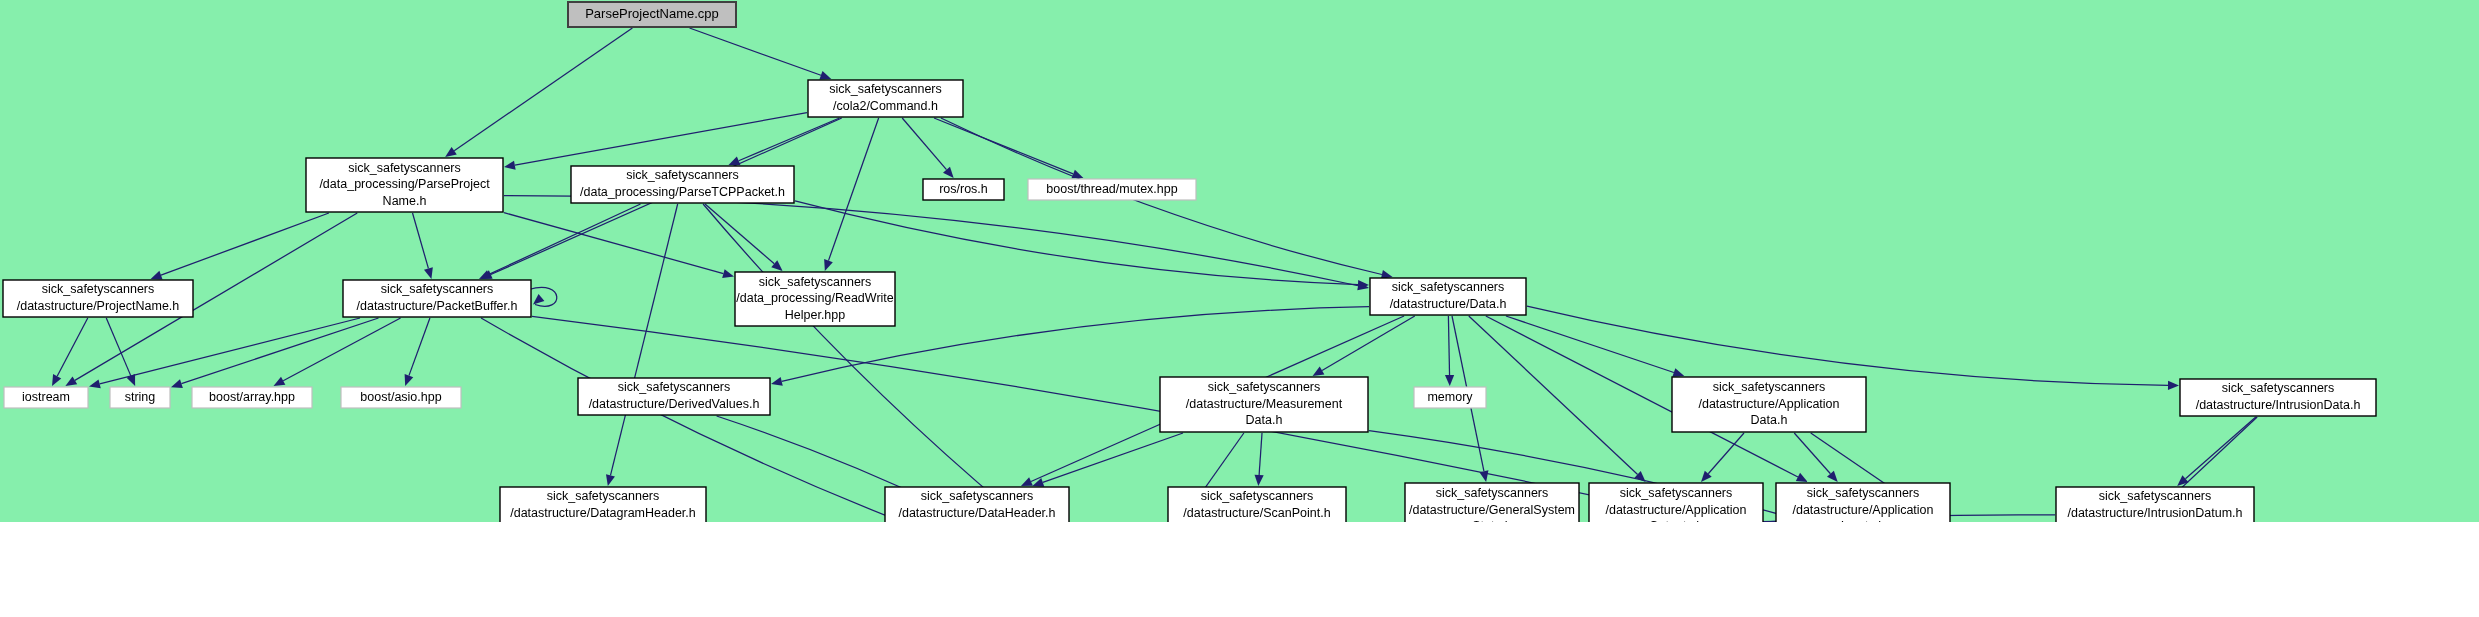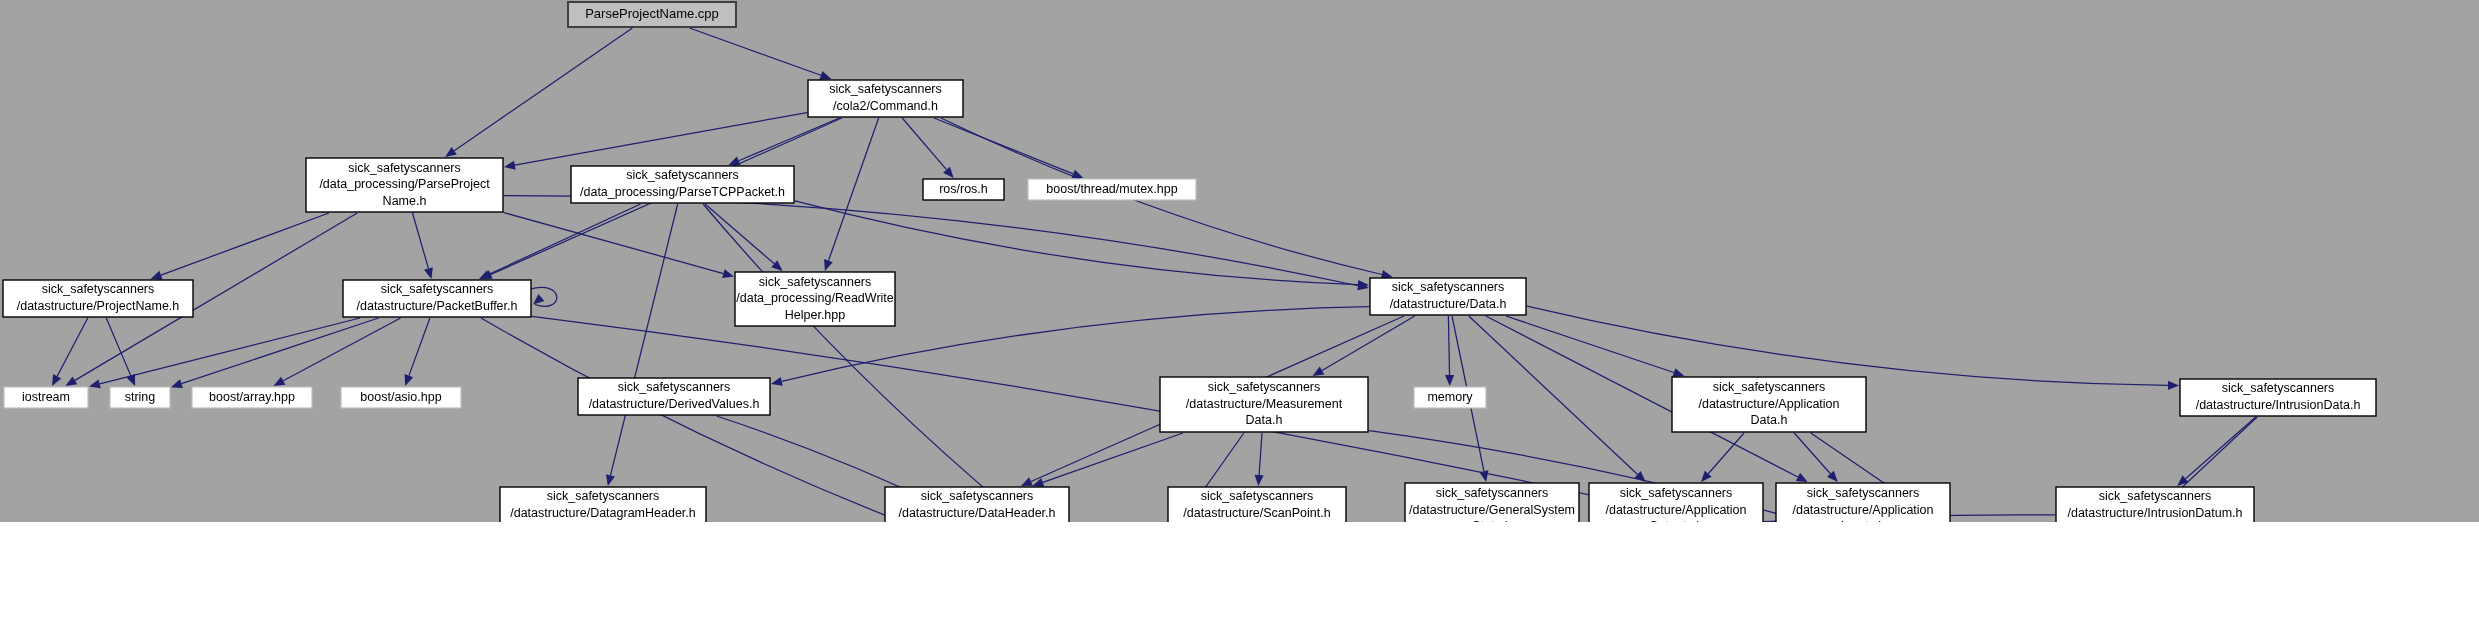--- a/index.html
+++ b/index.html
@@ -1,17 +1,17 @@
 <!DOCTYPE html>
 <html><head>
 <meta charset="utf-8">
 <style>
   html,body{margin:0;padding:0;background:#ffffff;}
   body{font-family:"Liberation Sans",sans-serif;}
-  #graph-wrap{position:relative;width:2479px;height:522px;overflow:hidden;background:#a3a3a3;}
+  #graph-wrap{position:relative;width:2479px;height:522px;overflow:hidden;background:#86efac;}
   svg#graph{position:absolute;left:0;top:0;width:2479px;height:617px;}
   .node-rect{fill:#ffffff;stroke:#000000;stroke-width:1.4;}
   .node-rect.root{fill:#bfbfbf;stroke:#404040;stroke-width:2;}
   .node-rect.ext{fill:#ffffff;stroke:#bfbfbf;stroke-width:1.2;}
   .node-label{font-family:"Liberation Sans",sans-serif;fill:#000000;text-anchor:middle;dominant-baseline:middle;}
   .edge{fill:none;stroke:#1f1f6e;stroke-width:1.25;}
   .arrowhead{fill:#1f1f6e;}
 </style>
 </head>
 <body>

